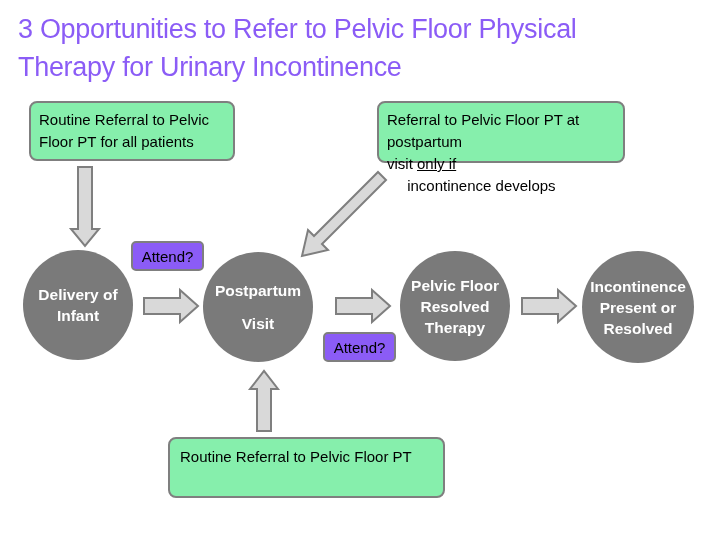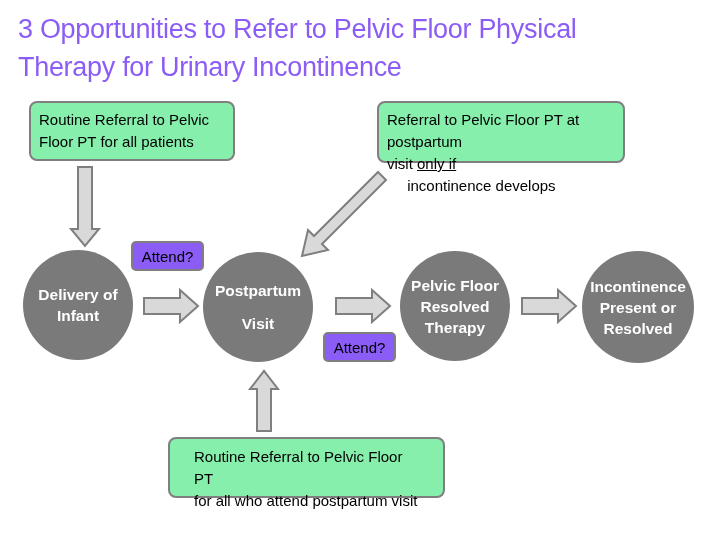--- a/index.html
+++ b/index.html
@@ -50,23 +50,22 @@
   <div>Floor PT for all patients</div>
 </div>
 
 <div class="box" style="left:377px; top:101px; width:248px; height:62px; padding:6px 8px;">
   <div>Referral to Pelvic Floor PT at postpartum</div>
   <div>
     <span style="white-space: pre;">visit </span><u>only if</u><span style="white-space: pre; margin-left: 16px;"> incontinence develops</span>
   </div>
 </div>
 
-<div class="box" style="left:168px; top:437px; width:277px; height:61px; padding:7px 24px;">
+<div class="box" style="left:168px; top:437px; width:277px; height:61px; padding:7px 10px;">
   <div>Routine Referral to Pelvic Floor PT</div>
-  <div>for all who attend postpartum visit</div>
 </div>
 
 <div class="attend" style="left:131px; top:241px; width:73px; height:30px;">
   <span>Attend?</span>
 </div>
 <div class="attend" style="left:323px; top:332px; width:73px; height:30px;">
   <span>Attend?</span>
 </div>
 
 <div class="circle" style="left:23px; top:250px; width:110px; height:110px;">

